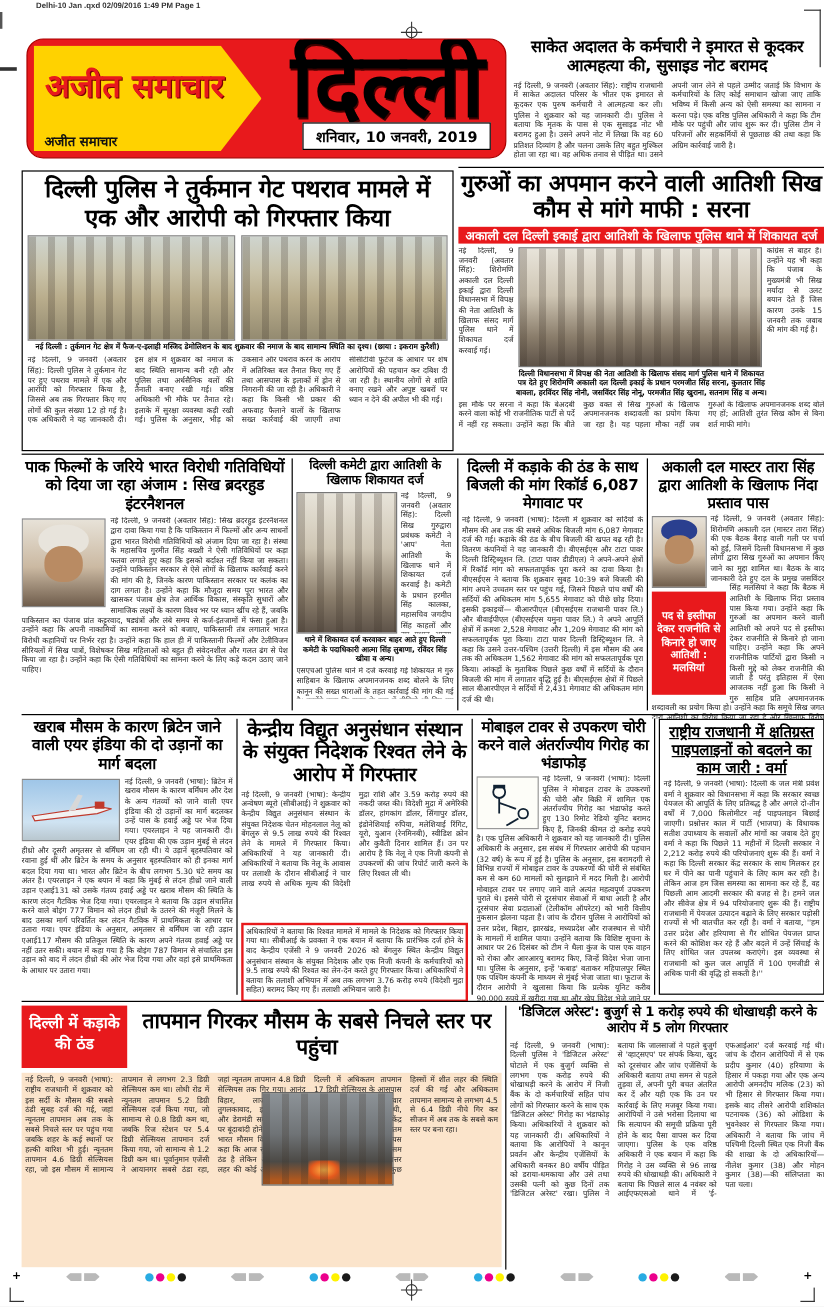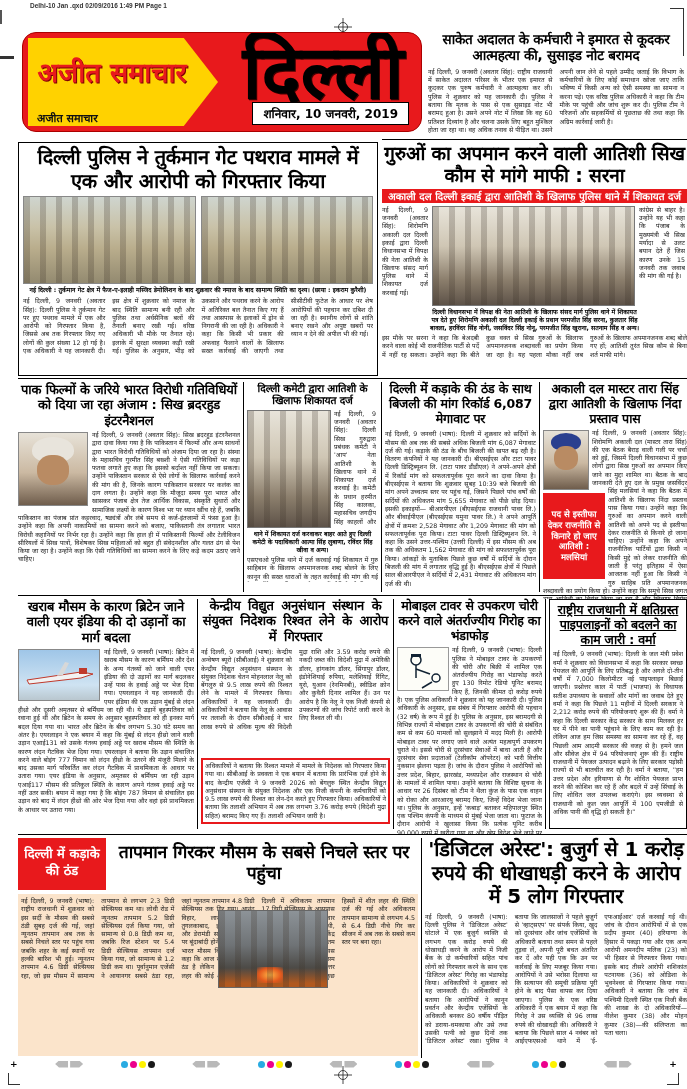--- a/index.html
+++ b/index.html
@@ -168,21 +168,21 @@
           <rect x="60" y="18" width="8" height="6" fill="#c0392b"></rect>
         </svg>
       </span>
       <span>नई दिल्ली, 9 जनवरी (भाषा): ब्रिटेन में खराब मौसम के कारण बर्मिंघम और देश के अन्य गंतव्यों को जाने वाली एयर इंडिया की दो उड़ानों का मार्ग बदलकर उन्हें पास के हवाई अड्डे पर भेज दिया गया। एयरलाइन ने यह जानकारी दी। एयर इंडिया की एक उड़ान मुंबई से लंदन हीथ्रो और दूसरी अमृतसर से बर्मिंघम जा रही थी। ये उड़ानें बृहस्पतिवार को रवाना हुई थीं और ब्रिटेन के समय के अनुसार बृहस्पतिवार को ही इनका मार्ग बदल दिया गया था। भारत और ब्रिटेन के बीच लगभग 5.30 घंटे समय का अंतर है। एयरलाइन ने एक बयान में कहा कि मुंबई से लंदन हीथ्रो जाने वाली उड़ान एआई131 को उसके गंतव्य हवाई अड्डे पर खराब मौसम की स्थिति के कारण लंदन गैटविक भेज दिया गया। एयरलाइन ने बताया कि उड़ान संचालित करने वाले बोइंग 777 विमान को लंदन हीथ्रो के उतरने की मंजूरी मिलने के बाद उसका मार्ग परिवर्तित कर लंदन गैटविक में प्राथमिकता के आधार पर उतारा गया। एयर इंडिया के अनुसार, अमृतसर से बर्मिंघम जा रही उड़ान एआई117 मौसम की प्रतिकूल स्थिति के कारण अपने गंतव्य हवाई अड्डे पर नहीं उतर सकी। बयान में कहा गया है कि बोइंग 787 विमान से संचालित इस उड़ान को बाद में लंदन हीथ्रो की ओर भेज दिया गया और वहां इसे प्राथमिकता के आधार पर उतारा गया।</span>
     </div>
   </div>
 
   <div class="rule-v" style="left:197px; top:599px; height:230px;"></div>
 
   <div class="abs" style="left:201px; top:599px; width:189px; height:230px;">
-    <div class="hl" style="font-size:13px;font-family:Liberation Mono, monospace;">केन्द्रीय विद्युत अनुसंधान संस्थान के संयुक्त निदेशक रिश्वत लेने के आरोप में गिरफ्तार</div>
+    <div class="hl" style="font-size:16px;">केन्द्रीय विद्युत अनुसंधान संस्थान के संयुक्त निदेशक रिश्वत लेने के आरोप में गिरफ्तार</div>
     <div class="body-txt cols2" style="height:108px; margin-top:3px;">नई दिल्ली, 9 जनवरी (भाषा): केन्द्रीय अन्वेषण ब्यूरो (सीबीआई) ने शुक्रवार को केन्द्रीय विद्युत अनुसंधान संस्थान के संयुक्त निदेशक चेतन मोहनलाल नेलू को बेंगलुरु से 9.5 लाख रुपये की रिश्वत लेने के मामले में गिरफ्तार किया। अधिकारियों ने यह जानकारी दी। अधिकारियों ने बताया कि नेलू के आवास पर तलाशी के दौरान सीबीआई ने चार लाख रुपये से अधिक मूल्य की विदेशी मुद्रा राशि और 3.59 करोड़ रुपये की नकदी जब्त की। विदेशी मुद्रा में अमेरिकी डॉलर, हांगकांग डॉलर, सिंगापुर डॉलर, इंडोनेशियाई रुपिया, मलेशियाई रिंगिट, यूरो, युआन (रेनमिनबी), स्वीडिश क्रोन और कुवैती दिनार शामिल हैं। उन पर आरोप है कि नेलू ने एक निजी कंपनी से उपकरणों की जांच रिपोर्ट जारी करने के लिए रिश्वत ली थी।</div>
     <div class="body-txt" style="height:66px; margin-top:2px; border:2px solid #e8191c; padding:2px;">अधिकारियों ने बताया कि रिश्वत मामले में मामले के निदेशक को गिरफ्तार किया गया था। सीबीआई के प्रवक्ता ने एक बयान में बताया कि प्रारंभिक दर्ज होने के बाद केन्द्रीय एजेंसी ने 9 जनवरी 2026 को बेंगलुरु स्थित केन्द्रीय विद्युत अनुसंधान संस्थान के संयुक्त निदेशक और एक निजी कंपनी के कर्मचारियों को 9.5 लाख रुपये की रिश्वत का लेन-देन करते हुए गिरफ्तार किया। अधिकारियों ने बताया कि तलाशी अभियान में अब तक लगभग 3.76 करोड़ रुपये (विदेशी मुद्रा सहित) बरामद किए गए हैं। तलाशी अभियान जारी है।</div>
   </div>
 
   <div class="rule-v" style="left:393px; top:599px; height:230px;"></div>
 
   <div class="abs" style="left:397px; top:599px; width:145px; height:230px;">
     <div class="hl" style="font-size:12.5px;">मोबाइल टावर से उपकरण चोरी करने वाले अंतर्राज्यीय गिरोह का भंडाफोड़</div>
     <div class="body-txt" style="height:188px; margin-top:3px;">
       <span class="ph ph-cartoon" style="float:left; width:52px; height:44px; margin:1px 3px 2px 0; display:block; position:relative;">
@@ -213,21 +213,21 @@
     <div class="hl abs" style="left:92px; top:4px; width:308px; font-size:17.5px;">तापमान गिरकर मौसम के सबसे निचले स्तर पर पहुंचा</div>
     <div class="body-txt cols5 abs" style="left:0; top:56px; width:400px; height:162px; background:#fbe4cb; padding:3px;">नई दिल्ली, 9 जनवरी (भाषा): राष्ट्रीय राजधानी में शुक्रवार को इस सर्दी के मौसम की सबसे ठंडी सुबह दर्ज की गई, जहां न्यूनतम तापमान अब तक के सबसे निचले स्तर पर पहुंच गया जबकि शहर के कई स्थानों पर हल्की बारिश भी हुई। न्यूनतम तापमान 4.6 डिग्री सेल्सियस रहा, जो इस मौसम में सामान्य तापमान से लगभग 2.3 डिग्री सेल्सियस कम था। लोधी रोड में न्यूनतम तापमान 5.2 डिग्री सेल्सियस दर्ज किया गया, जो सामान्य से 0.8 डिग्री कम था, जबकि रिज स्टेशन पर 5.4 डिग्री सेल्सियस तापमान दर्ज किया गया, जो सामान्य से 1.2 डिग्री कम था। पूर्वानुमान एजेंसी ने आयानगर सबसे ठंडा रहा, जहां न्यूनतम तापमान 4.8 डिग्री सेल्सियस तक गिर गया। आनंद विहार, लाजपत नगर, तुगलकाबाद, इग्नू, आयानगर और डेरामंडी समेत कुछ स्थानों पर बूंदाबांदी होने का अनुमान है। भारत मौसम विज्ञान विभाग ने कहा कि आज सुबह कड़ाके की ठंड है लेकिन अभी तक शीत लहर की कोई आशंका नहीं है। दिल्ली में अधिकतम तापमान 17 डिग्री सेल्सियस के आसपास रहने का अनुमान है। बृहस्पतिवार की सुबह भी तीव्र ठंडी रही थी, क्योंकि शहर के मौसम केंद्र सफदरजंग वेधशाला में न्यूनतम तापमान 5.0 डिग्री सेल्सियस दर्ज किया गया था। मौसम पूर्वानुमान केंद्र के अनुसार, उत्तर और उत्तर-पश्चिम भारत के कुछ हिस्सों में शीत लहर की स्थिति दर्ज की गई और अधिकतम तापमान सामान्य से लगभग 4.5 से 6.4 डिग्री नीचे गिर कर सीजन में अब तक के सबसे कम स्तर पर बना रहा।</div>
     <div class="ph ph-fire abs" style="left:200px; top:72px; width:110px; height:78px; border:1px solid #666;">
       <span style="position:absolute; left:38px; bottom:4px; width:26px; height:16px; background:radial-gradient(ellipse at center, #ffb545 0%, #e4591d 60%, rgba(0,0,0,0) 100%); display:block;"></span>
     </div>
   </div>
 
   <div class="rule-v" style="left:421px; top:838px; height:220px;"></div>
 
   <div class="abs" style="left:425px; top:838px; width:262px; height:220px;">
-    <div class="hl" style="font-size:20px;">'डिजिटल अरेस्ट': बुजुर्ग से 1 करोड़ रुपये की धोखाधड़ी करने के आरोप में 5 लोग गिरफ्तार</div>
+    <div class="hl" style="font-size:11px;">'डिजिटल अरेस्ट': बुजुर्ग से 1 करोड़ रुपये की धोखाधड़ी करने के आरोप में 5 लोग गिरफ्तार</div>
     <div class="body-txt cols3" style="height:166px; margin-top:4px;">नई दिल्ली, 9 जनवरी (भाषा): दिल्ली पुलिस ने 'डिजिटल अरेस्ट' घोटाले में एक बुजुर्ग व्यक्ति से लगभग एक करोड़ रुपये की धोखाधड़ी करने के आरोप में निजी बैंक के दो कर्मचारियों सहित पांच लोगों को गिरफ्तार करने के साथ एक 'डिजिटल अरेस्ट' गिरोह का भंडाफोड़ किया। अधिकारियों ने शुक्रवार को यह जानकारी दी। अधिकारियों ने बताया कि आरोपियों ने कानून प्रवर्तन और केन्द्रीय एजेंसियों के अधिकारी बनकर 80 वर्षीय पीड़ित को डराया-धमकाया और उसे तथा उसकी पत्नी को कुछ दिनों तक 'डिजिटल अरेस्ट' रखा। पुलिस ने बताया कि जालसाजों ने पहले बुजुर्ग से 'व्हाट्सएप' पर संपर्क किया, खुद को दूरसंचार और जांच एजेंसियों के अधिकारी बताया तथा समन से पहले तुड़वा लें, अपनी पूरी बचत अंतरित कर दें और यही एक कि उन पर कार्रवाई के लिए मजबूर किया गया। आरोपियों ने उसे भरोसा दिलाया था कि सत्यापन की समूची प्रक्रिया पूरी होने के बाद पैसा वापस कर दिया जाएगा। पुलिस के एक वरिष्ठ अधिकारी ने एक बयान में कहा कि गिरोह ने उस व्यक्ति से 96 लाख रुपये की धोखाधड़ी की। अधिकारी ने बताया कि पिछले साल 4 नवंबर को आईएफएसओ थाने में 'ई-एफआईआर' दर्ज करवाई गई थी। जांच के दौरान आरोपियों में से एक प्रदीप कुमार (40) हरियाणा के हिसार में पकड़ा गया और एक अन्य आरोपी अमनदीप मलिक (23) को भी हिसार से गिरफ्तार किया गया। इसके बाद तीसरे आरोपी शशिकांत पटनायक (36) को ओडिशा के भुवनेश्वर से गिरफ्तार किया गया। अधिकारी ने बताया कि जांच में पश्चिमी दिल्ली स्थित एक निजी बैंक की शाखा के दो अधिकारियों—नीलेश कुमार (38) और मोहन कुमार (38)—की संलिप्तता का पता चला।</div>
 
   </div>
 
   <div class="reg-strip" style="bottom:20px;">
     <span class="plus">+</span>
     <span class="graymark">
         <i></i>
         <i></i>
       </span>

